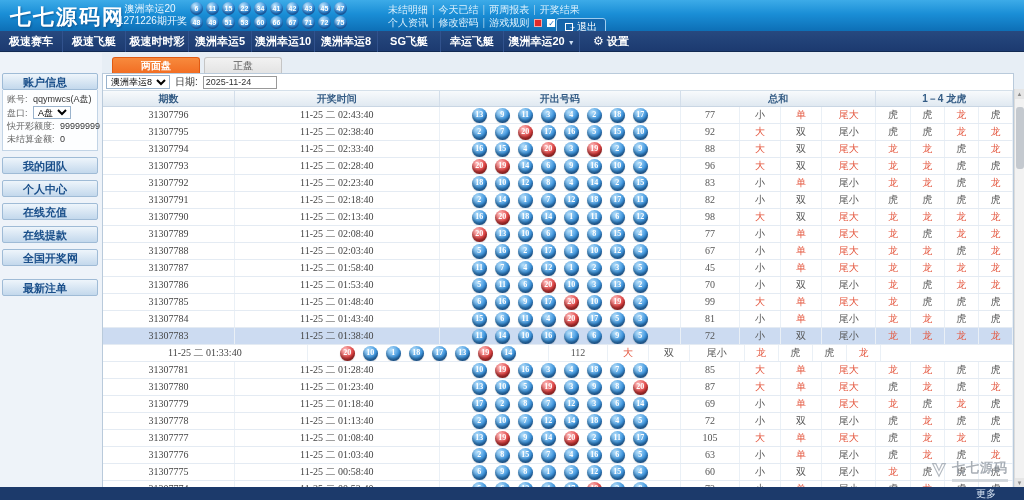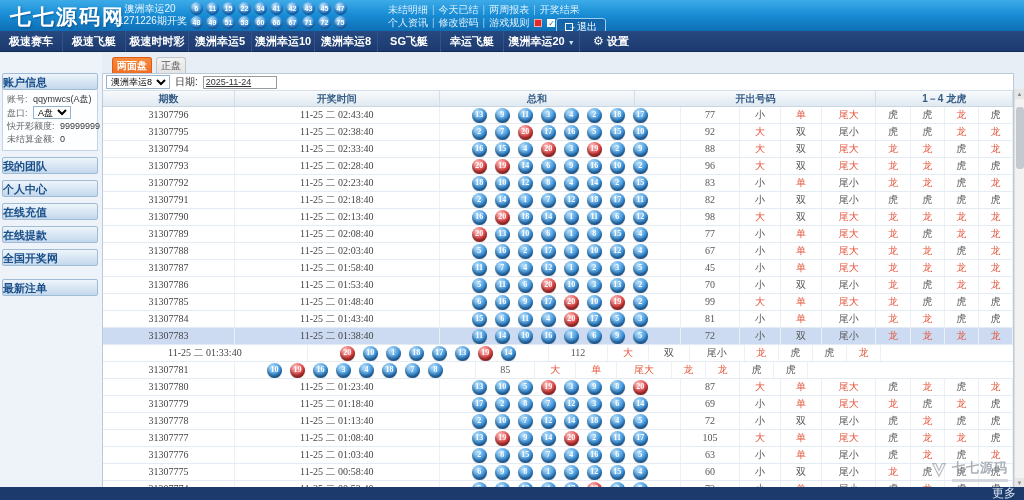--- a/index.html
+++ b/index.html
@@ -40,44 +40,44 @@
   .nav-item{width:63px;height:21px;line-height:21px;text-align:center;color:#fff;font-size:11px;
             font-weight:bold;cursor:pointer;border-right:1px solid #31528d;white-space:nowrap;}
   .nav-item.active{width:76px;}
   .nav-item.settings{width:62px;display:flex;align-items:center;justify-content:center;gap:3px;border-right:none;}
   .caret{font-size:7px;margin-left:3px;color:#cfe0f5;}
   .gear{font-size:12px;color:#fff;}
 
   
   .content{position:absolute;left:0;top:53px;width:1024px;height:434px;}
   .sidebar{position:absolute;left:0;top:0;width:102px;height:434px;background:#eef3f9;padding-top:20px;}
-  .sbar{width:96px;margin:0 0 0 2px;height:17px;line-height:17px;padding-left:0;
+  .sbar{width:96px;margin:0 0 0 2px;height:17px;line-height:17px;padding-left:20px;
         font-size:11px;font-weight:bold;color:#1a4f8a;cursor:pointer;
         background:linear-gradient(180deg,#eef5fb,#c3d8ec);border:1px solid #9fbbd6;border-radius:2px;}
   .sbar.menu{margin-top:6px;}
   .sbar.gap{margin-top:13px;}
   .accbox{width:96px;margin-left:2px;background:#fdfeff;border:1px solid #c2d4e6;border-top:none;
           padding:3px 2px 4px 4px;font-size:9px;color:#555;}
   .accline{line-height:13px;white-space:nowrap;}
   .albl{color:#666;margin-right:3px;}
   .aval{color:#333;}
   .panel-select{font-size:9px;height:13px;border:1px solid #9ab3cc;background:#fff;}
 
   .main{position:absolute;left:102px;top:0;width:912px;height:434px;}
   .tabs{position:absolute;left:10px;top:4px;display:flex;gap:4px;}
-  .tab{height:24px;line-height:16px;padding:0 4px;font-size:10px;cursor:pointer;
+  .tab{height:24px;line-height:16px;padding:0 28px;font-size:10px;cursor:pointer;
        border-radius:3px 3px 0 0;background:linear-gradient(180deg,#f2f2f2,#dcdcdc);
        border:1px solid #c5c5c5;border-bottom:none;color:#555;}
   .tab.active{background:linear-gradient(180deg,#f78a3d,#ef5f16);border-color:#e05a12;color:#fff;font-weight:bold;}
   .panel{position:absolute;left:0;top:20px;width:912px;height:415px;background:#fff;
          border:1px solid #b9cadb;overflow:hidden;}
   .filterrow{height:17px;display:flex;align-items:center;gap:5px;padding-left:3px;
              border-bottom:1px solid #d5e0ea;font-size:10px;color:#333;}
   .lottery-select{font-size:9px;height:14px;width:64px;border:1px solid #9ab3cc;background:#fff;}
-  .dateinput{font-size:9px;height:13px;width:74px;border:1px solid #999;padding:4px 2px;color:#333;text-decoration:underline;}
+  .dateinput{font-size:9px;height:13px;width:74px;border:1px solid #999;padding:4px 2px;color:#333;}
 
   .thead{display:flex;height:16px;background:linear-gradient(180deg,#f8fafc,#e0e9f1);
          border-bottom:1px solid #c9d6e4;}
   .th{font-size:10px;font-weight:bold;color:#345c85;text-align:center;line-height:15px;
       border-right:1px solid #d3deea;}
   .c-period{width:14.5%;} .c-time{width:22.5%;} .c-balls{width:26.5%;}
   .c-sum{width:6.5%;} .c-bs{width:4.5%;} .c-oe{width:4.5%;} .c-tail{width:6%;} .c-dt{width:3.75%;}
   .c-sumgrp{width:21.5%;} .c-dtgrp{width:15%;}
 
   .trow{display:flex;height:17px;border-bottom:1px solid #e4ebf3;background:#fff;font-family:Liberation Serif, serif;}
@@ -96,21 +96,21 @@
   
   .vscroll{position:absolute;right:0;top:36px;width:10px;height:399px;background:#f2f2f2;
            border-left:1px solid #dcdcdc;}
   .varrow{height:10px;font-size:6px;color:#8a8a8a;text-align:center;line-height:10px;background:#e6e6e6;}
   .varrow.down{position:absolute;bottom:0;width:100%;}
   .vthumb{margin-top:8px;width:8px;margin-left:1px;height:62px;background:#c4c9cf;border-radius:3px;}
 
   
   .bottombar{position:absolute;left:0;bottom:0;width:1024px;height:13px;background:#1c3a6b;
              display:flex;justify-content:flex-end;align-items:center;}
-  .more{color:#d7e4f4;font-size:12px;margin-right:8px;line-height:13px;cursor:pointer;}
+  .more{color:#d7e4f4;font-size:10px;margin-right:28px;line-height:13px;cursor:pointer;}
   .watermark{position:absolute;right:16px;bottom:18px;display:flex;align-items:center;gap:4px;opacity:.75;}
   .wm-text{color:#8d959e;font-size:13px;font-weight:bold;letter-spacing:1px;}
   .wm-sub{display:block;width:56px;height:3px;background:#c9ced4;margin-top:2px;}
 </style>
 </head>
 <body>
 
 <div class="page">
 
   <header class="topbar">
@@ -236,22 +236,22 @@
         <div class="filterrow">
           <select class="lottery-select">
             <option>澳洲幸运8</option>
           </select>
           <span class="datelbl">日期:</span>
           <input class="dateinput" type="text" value="2025-11-24" style="">
         </div>
         <div class="thead">
           <div class="th c-period">期数</div>
           <div class="th c-time">开奖时间</div>
+          <div class="th c-balls">开出号码</div>
           <div class="th c-sumgrp">总和</div>
-          <div class="th c-balls">开出号码</div>
           <div class="th c-dtgrp">1－4 龙虎</div>
         </div>
         <div class="tbody" id="tbody">
             <div class="trow">
               <div class="cell c-period">31307796</div>
               <div class="cell c-time">11-25 二 02:43:40</div>
               <div class="cell c-balls">
                 <span class="ball bl">13</span>
                 <span class="ball bl">9</span>
                 <span class="ball bl">11</span>
@@ -572,20 +572,21 @@
               <div class="cell c-bs red">大</div>
               <div class="cell c-oe dark">双</div>
               <div class="cell c-tail dark">尾小</div>
               <div class="cell c-dt red">龙</div>
               <div class="cell c-dt dark">虎</div>
               <div class="cell c-dt dark">虎</div>
               <div class="cell c-dt red">龙</div>
             </div>
             <div class="trow">
               <div class="cell c-period">31307781</div>
+              <div class="cell c-time">11-25 二 01:28:40</div>
               <div class="cell c-balls">
                 <span class="ball bl">10</span>
                 <span class="ball rd">19</span>
                 <span class="ball bl">16</span>
                 <span class="ball bl">3</span>
                 <span class="ball bl">4</span>
                 <span class="ball bl">18</span>
                 <span class="ball bl">7</span>
                 <span class="ball bl">8</span>
               </div>

